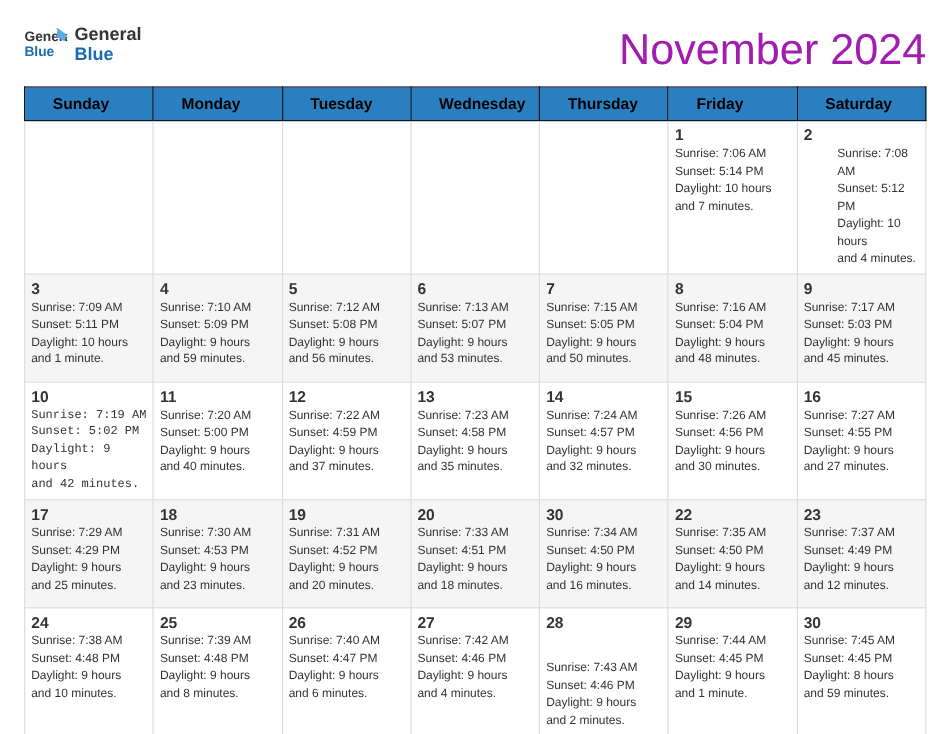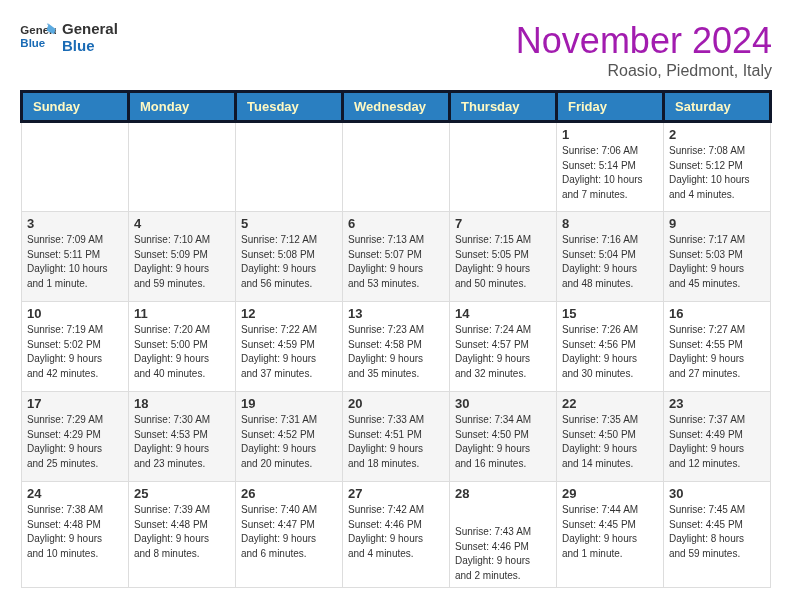--- a/index.html
+++ b/index.html
@@ -37,26 +37,26 @@
       font-size: 16px;
       color: #555;
     }
     table {
       width: 100%;
       border-collapse: collapse;
       table-layout: fixed;
     }
     thead th {
       background-color: #2a7fc1;
-      color: #fef9c3;
+      color: #000000;
       font-size: 13px;
       font-weight: bold;
-      padding: 6px 10px;
+      padding: 6px 23px;
       text-align: left;
-      border: 3px solid #0f172a;
+      border: 1px solid #0f172a;
     }
     tbody td {
       vertical-align: top;
       border: 1px solid #ddd;
       padding: 4px 5px;
       font-size: 10.5px;
       color: #333;
       height: 90px;
       background: #fff;
     }
@@ -88,21 +88,20 @@
       <polygon points="30,2 40,12 30,10 32,2" fill="#2a7fc1"></polygon>
       <polygon points="32,2 40,8 38,14 30,10" fill="#5baae0"></polygon>
     </svg>
     <div style="margin-left:2px;">
       <div style="font-size:15px;font-weight:bold;color:#333;">General</div>
       <div style="font-size:15px;font-weight:bold;color:#1a6bb5;">Blue</div>
     </div>
   </div>
   <div class="title-block">
     <div class="month-title">November 2024</div>
-    <div class="subtitle">Roasio, Piedmont, Italy</div>
   </div>
 </div>
 
 <table>
   <thead>
     <tr>
     <th>Sunday</th>
         <th>Monday</th>
         <th>Tuesday</th>
         <th>Wednesday</th>
@@ -120,21 +119,21 @@
         <td class="empty-cell"></td>
         <td>
           <div class="day-num">1</div>
           <div class="day-info" style="white-space: pre-line;">Sunrise: 7:06 AM
 Sunset: 5:14 PM
 Daylight: 10 hours
 and 7 minutes.</div>
         </td>
         <td>
           <div class="day-num">2</div>
-          <div class="day-info" style="white-space: pre-line;">Sunrise: 7:08 AM
+          <div class="day-info" style="white-space: pre-line; margin-left: 28px;">Sunrise: 7:08 AM
 Sunset: 5:12 PM
 Daylight: 10 hours
 and 4 minutes.</div>
         </td>
       </tr>
       <tr>
         <td>
           <div class="day-num">3</div>
           <div class="day-info" style="white-space: pre-line;">Sunrise: 7:09 AM
 Sunset: 5:11 PM
@@ -180,21 +179,21 @@
           <div class="day-num">9</div>
           <div class="day-info" style="white-space: pre-line;">Sunrise: 7:17 AM
 Sunset: 5:03 PM
 Daylight: 9 hours
 and 45 minutes.</div>
         </td>
       </tr>
       <tr>
         <td>
           <div class="day-num">10</div>
-          <div class="day-info" style="white-space: pre-line;">Sunrise: 7:19 AM
+          <div class="day-info" style="white-space: pre-line; font-family: Liberation Mono, monospace;">Sunrise: 7:19 AM
 Sunset: 5:02 PM
 Daylight: 9 hours
 and 42 minutes.</div>
         </td>
         <td>
           <div class="day-num">11</div>
           <div class="day-info" style="white-space: pre-line;">Sunrise: 7:20 AM
 Sunset: 5:00 PM
 Daylight: 9 hours
 and 40 minutes.</div>

